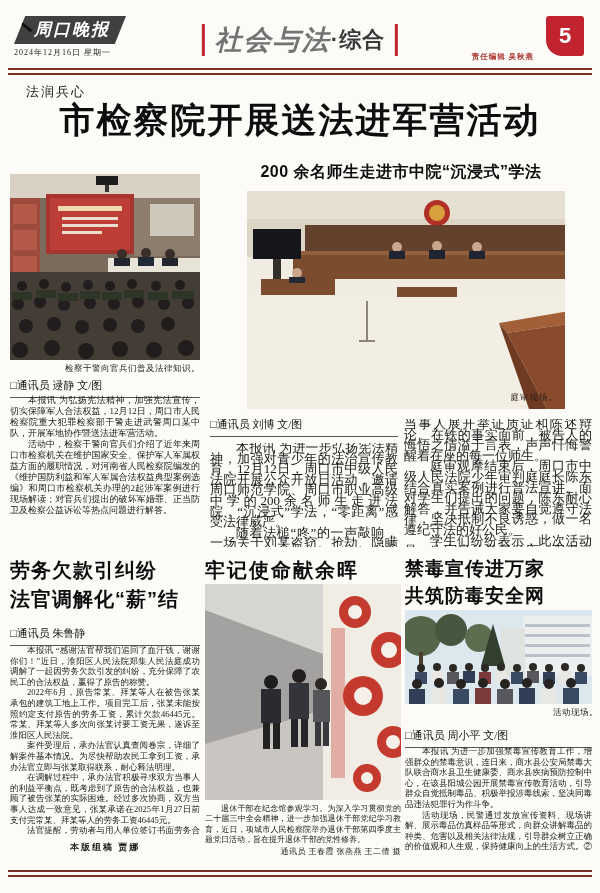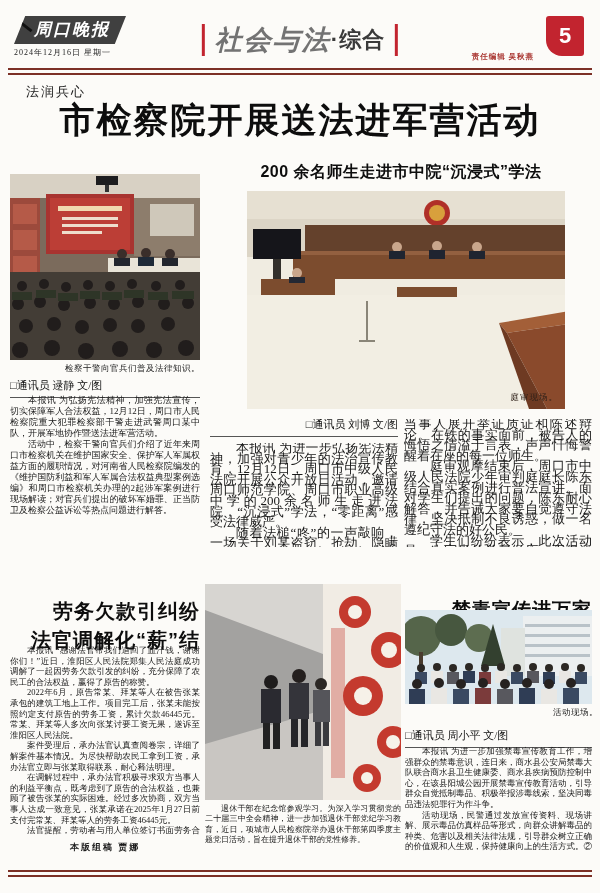--- a/index.html
+++ b/index.html
@@ -43,26 +43,26 @@
   
   .caption{font-size:8.5px;color:#222;text-align:right;letter-spacing:0.5px;}
   .lead-caption{left:10px;top:363px;width:190px;}
   .byline{font-size:11px;font-weight:normal;color:#111;border-bottom:1px solid #555;padding-bottom:4px;}
   .lead-byline{left:10px;top:378px;width:190px;}
   .body-txt{font-size:9px;line-height:11px;text-align:justify;color:#191919;}
   .body-txt p{margin:0;text-indent:2em;}
   .body-txt p.noind{text-indent:0;}
   .lead-body{left:10px;top:395px;width:190px;height:150px;overflow:hidden;}
   .court-col1{left:210px;top:417px;width:188px;}
-  .court-col1 .byline{margin-bottom:6px;text-align:right;}
+  .court-col1 .byline{margin-bottom:6px;}
   .court-body{font-size:13px;line-height:10.6px;}
   .court-col1 .court-body{height:104px;overflow:hidden;}
   .court-col2{left:404px;top:419px;width:188px;height:128px;overflow:hidden;}
   
-  .sub-title{font-family:"Liberation Sans",sans-serif;font-weight:bold;color:#0d0d0d;text-align:right;margin-top:41px;}
+  .sub-title{font-family:"Liberation Sans",sans-serif;font-weight:bold;color:#0d0d0d;text-align:left;}
   .salary-title{left:10px;top:556px;width:190px;font-size:20px;line-height:29px;letter-spacing:1px;}
   .salary-byline{left:10px;top:626px;width:190px;}
   .salary-body{left:10px;top:645px;width:190px;height:190px;overflow:hidden;font-size:8.5px;line-height:10.6px;}
   .page-footer{left:10px;top:841px;width:190px;text-align:center;font-size:9px;font-weight:bold;letter-spacing:2px;}
   .retire-title{left:205px;top:557px;width:196px;font-size:20px;letter-spacing:2px;}
   .retire-caption{left:205px;top:804px;width:196px;font-size:8px;line-height:10.4px;text-align:justify;text-indent:2em;color:#191919;}
   .retire-credit{left:205px;top:846px;width:196px;text-align:right;font-size:8px;color:#191919;letter-spacing:0.5px;}
   .drug-title{left:405px;top:555px;width:187px;font-size:19px;line-height:27px;letter-spacing:1px;}
   .drug-caption{left:411px;top:707px;width:187px;}
   .drug-byline{left:405px;top:728px;width:187px;}
@@ -220,20 +220,21 @@
   <div class="abs body-txt court-body court-col2">
     <p class="noind">当事人展开举证质证和陈述辩论。在铁的事实面前，被告人的悔悟之情溢于言表，声声忏悔警醒着在座的每一位师生。</p>
     <p>庭审观摩结束后，周口市中级人民法院少年审判庭庭长陈东结合真实案例进行普法宣讲。面对学生们提出的问题，陈东耐心解答，并告诫大家要自觉遵守法律，坚决抵制不良诱惑，做一名遵纪守法的好公民。</p>
     <p>学生们纷纷表示，此次活动是一次宝贵的学习经历，不仅让他们学到了不少法律知识，增强了依法维护自身权益的意识和能力，更让他们真切地感受到了法律的正义与权威。②</p>
   </div>
 
   <div class="abs sub-title salary-title">
     <div>劳务欠款引纠纷</div>
     <div>法官调解化“薪”结</div>
   </div>
+  <div class="abs byline salary-byline">□通讯员 朱鲁静</div>
   <div class="abs body-txt salary-body">
     <p>本报讯 “感谢法官帮我们追回了血汗钱，谢谢你们！”近日，淮阳区人民法院郑集人民法庭成功调解了一起因劳务欠款引发的纠纷，充分保障了农民工的合法权益，赢得了原告的称赞。</p>
     <p>2022年6月，原告常某、拜某等人在被告张某承包的建筑工地上工作。项目完工后，张某未能按照约定支付原告的劳务工资，累计欠款46445元。常某、拜某等人多次向张某讨要工资无果，遂诉至淮阳区人民法院。</p>
     <p>案件受理后，承办法官认真查阅卷宗，详细了解案件基本情况。为尽快帮助农民工拿到工资，承办法官立即与张某取得联系，耐心释法明理。</p>
     <p>在调解过程中，承办法官积极寻求双方当事人的利益平衡点，既考虑到了原告的合法权益，也兼顾了被告张某的实际困难。经过多次协商，双方当事人达成一致意见，张某承诺在2025年1月27日前支付完常某、拜某等人的劳务工资46445元。</p>
     <p>法官提醒，劳动者与用人单位签订书面劳务合同时，要明确约定劳务内容、劳务费用、违约责任等，劳动者在遇到劳务欠款等问题时，要理性维权、文明讨薪，通过法律途径维护自己的合法权益。②</p>
   </div>
   <div class="abs page-footer">本版组稿 贾娜</div>
 
   <div class="abs sub-title retire-title">牢记使命献余晖</div>
@@ -266,20 +267,21 @@
         <rect x="84" y="99" width="20" height="36" fill="#34343a"></rect>
         <rect x="86" y="135" width="7" height="28" fill="#26262a"></rect>
         <rect x="96" y="135" width="7" height="28" fill="#26262a"></rect>
       <circle cx="116" cy="100" r="6" fill="#2b2724"></circle>
         <rect x="108" y="106" width="17" height="32" fill="#55555a"></rect>
         <rect x="110" y="138" width="6" height="24" fill="#3a3a3e"></rect>
         <rect x="118" y="138" width="6" height="24" fill="#3a3a3e"></rect>
     </svg>
   </div>
   <div class="abs retire-caption">退休干部在纪念馆参观学习。为深入学习贯彻党的二十届三中全会精神，进一步加强退休干部党纪学习教育，近日，项城市人民检察院举办退休干部第四季度主题党日活动，旨在提升退休干部的党性修养。</div>
+  <div class="abs retire-credit">通讯员 王春霞 张燕燕 王二倩 摄</div>
 
   <div class="abs sub-title drug-title">
     <div>禁毒宣传进万家</div>
     <div>共筑防毒安全网</div>
   </div>
   <div class="abs photo drug-photo">
     <svg viewBox="0 0 187 94" width="187" height="94">
       <rect width="187" height="94" fill="#dde8ee"></rect>
       <rect x="118" y="6" width="69" height="60" fill="#eceff0"></rect>
       <rect x="120" y="14" width="65" height="3" fill="#b9c2c8"></rect>

